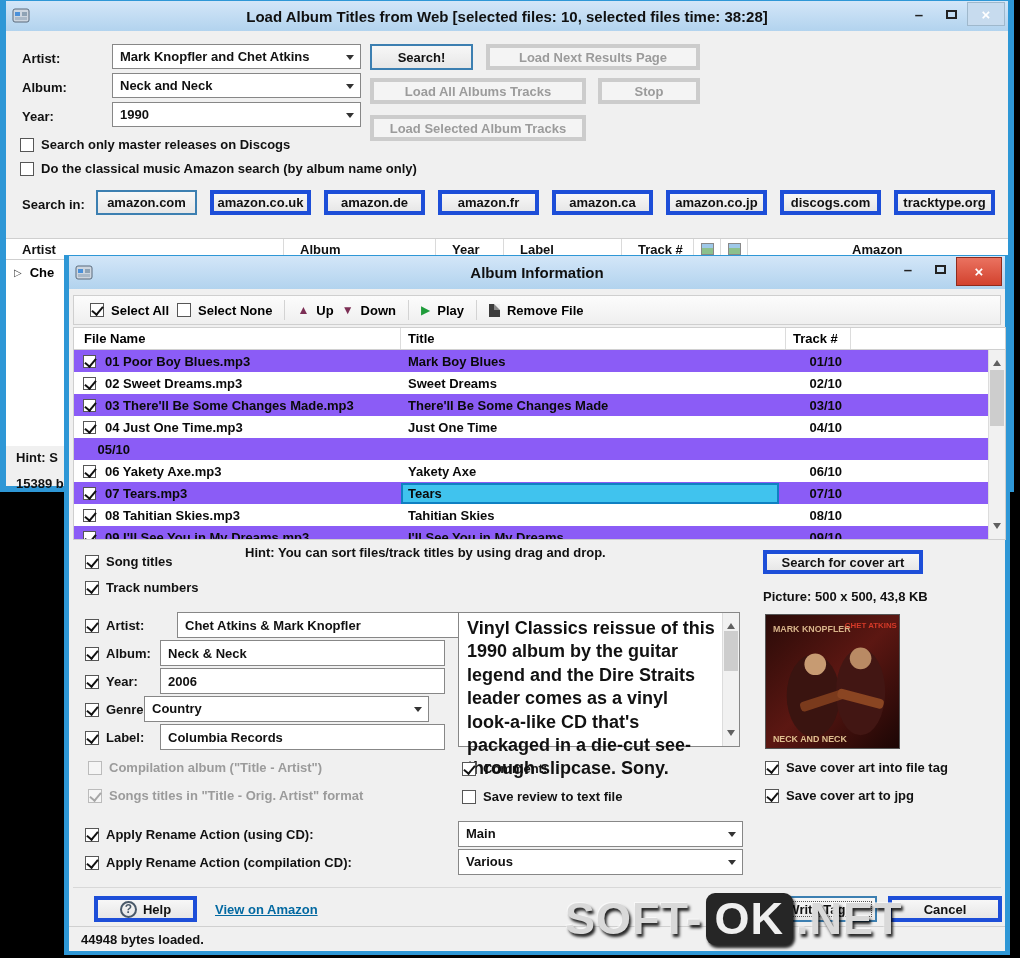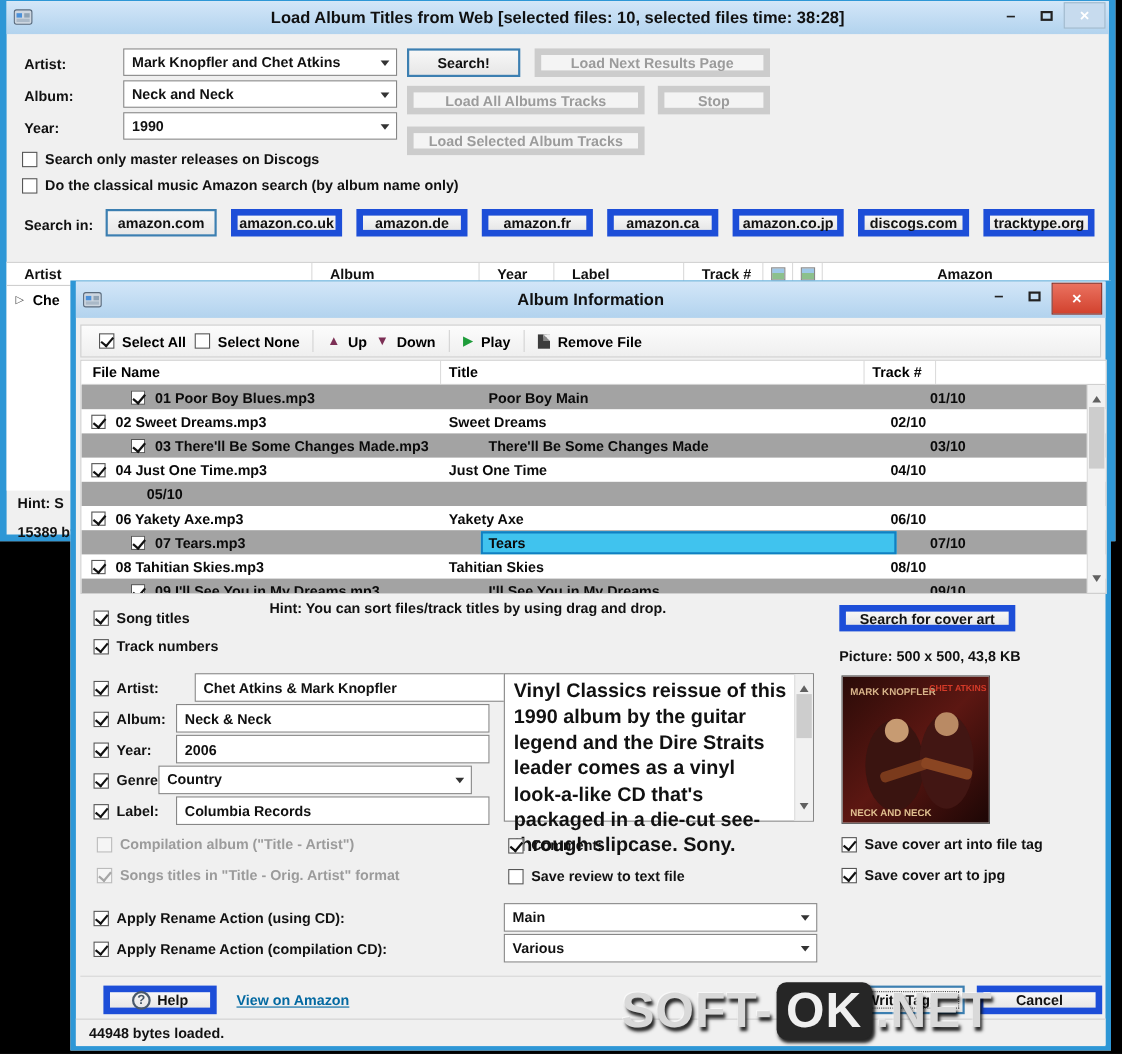--- a/index.html
+++ b/index.html
@@ -30,21 +30,21 @@
   .back .body { top:30px; }
   .dlg  .body { top:34px; }
 
   
   .lbl { position:absolute; font-size:13px; font-weight:bold; color:#111; white-space:nowrap; }
   .combo { position:absolute; background:#fff; border:1px solid #878787; height:25px; font-size:13px;
            font-weight:bold; color:#111; padding:4px 22px 0 7px; white-space:nowrap; overflow:hidden; }
   .combo .car { position:absolute; right:6px; top:10px; width:0; height:0;
                 border:4px solid transparent; border-top:5px solid #333; }
   .btn { position:absolute; display:flex; align-items:center; justify-content:center; gap:6px;
-         background:linear-gradient(#f7f7f7,#e7e7e7); border:6px solid #1d4ed8; font-size:13px;
+         background:linear-gradient(#f7f7f7,#e7e7e7); border:4px solid #1d4ed8; font-size:13px;
          font-weight:bold; color:#111; font-family:inherit; white-space:nowrap; }
   .btn.disabled { background:#f4f4f4; border-color:#cccccc; color:#9b9b9b; }
   .btn.focus { border:2px solid #3c7fb1; }
   .btn.dotted::before { content:""; position:absolute; inset:3px; border:1px dotted #555; }
   .tin { position:absolute; height:26px; background:#fff; border:1px solid #878787; color:#111;
          font:bold 13px "Liberation Sans","DejaVu Sans",sans-serif; padding:0 7px; }
 
   .cb { display:flex; align-items:flex-end; gap:7px; font-size:13px; font-weight:bold;
         color:#111; white-space:nowrap; }
   .cb.abs { position:absolute; }
@@ -78,21 +78,21 @@
   .fileicon { width:11px; height:13px; background:#3c3c3c; position:relative; }
   .fileicon::after { content:""; position:absolute; right:0; top:0; border:3px solid #f0f0f0;
                      border-left-color:#888; border-bottom-color:#888; }
 
   .list { position:absolute; left:4px; top:37px; width:933px; height:213px; background:#fff;
           border:1px solid #cfcfcf; overflow:hidden; }
   .lhdr { display:flex; align-items:center; height:22px; border-bottom:1px solid #d0d0d0;
           font-size:13px; font-weight:bold; background:#fff; }
   .hc { height:100%; display:flex; align-items:center; border-right:1px solid #dcdcdc; }
   .lrow { display:flex; align-items:center; height:22px; font-size:13px; font-weight:bold; color:#0a0a0a; }
-  .lrow.green { background:#a3a3a3;padding-left:36px; }
+  .lrow.green { background:#8b5cf6; }
   .lc-file { width:327px; display:flex; align-items:center; gap:9px; padding-left:9px; }
   .lc-file .mini { width:13px; height:13px; }
   .lc-title { width:385px; padding-left:7px; white-space:nowrap; overflow:hidden; }
   .lc-track { width:65px; text-align:right; padding-right:9px; }
   .lc-title.sel { width:378px; margin-right:7px; height:21px; line-height:21px; background:#40c3ee;
                   box-shadow:inset 0 0 0 2px #1080c2; }
   .vsb { position:absolute; top:22px; right:0; bottom:0; width:17px; background:#f1f1f1;
          border-left:1px solid #dcdcdc; }
   .vsb .au { position:absolute; left:4px; top:6px; width:0; height:0;
              border:4px solid transparent; border-bottom:6px solid #606060; }
@@ -270,21 +270,21 @@
         <div class="lhdr">
           <span class="hc" style="width:327px;padding-left:10px">File Name</span>
           <span class="hc" style="width:385px;padding-left:7px">Title</span>
           <span class="hc" style="width:65px;padding-left:7px">Track #</span>
         </div>
         <div class="lrow green">
           <span class="lc-file">
               <span class="mini checked"></span>
               <span>01 Poor Boy Blues.mp3</span>
             </span>
-          <span class="lc-title">Poor Boy Main</span>
+          <span class="lc-title">Mark Boy Blues</span>
           <span class="lc-track">01/10</span>
         </div>
         <div class="lrow">
           <span class="lc-file">
               <span class="mini checked"></span>
               <span>02 Sweet Dreams.mp3</span>
             </span>
           <span class="lc-title">Sweet Dreams</span>
           <span class="lc-track">02/10</span>
         </div>

